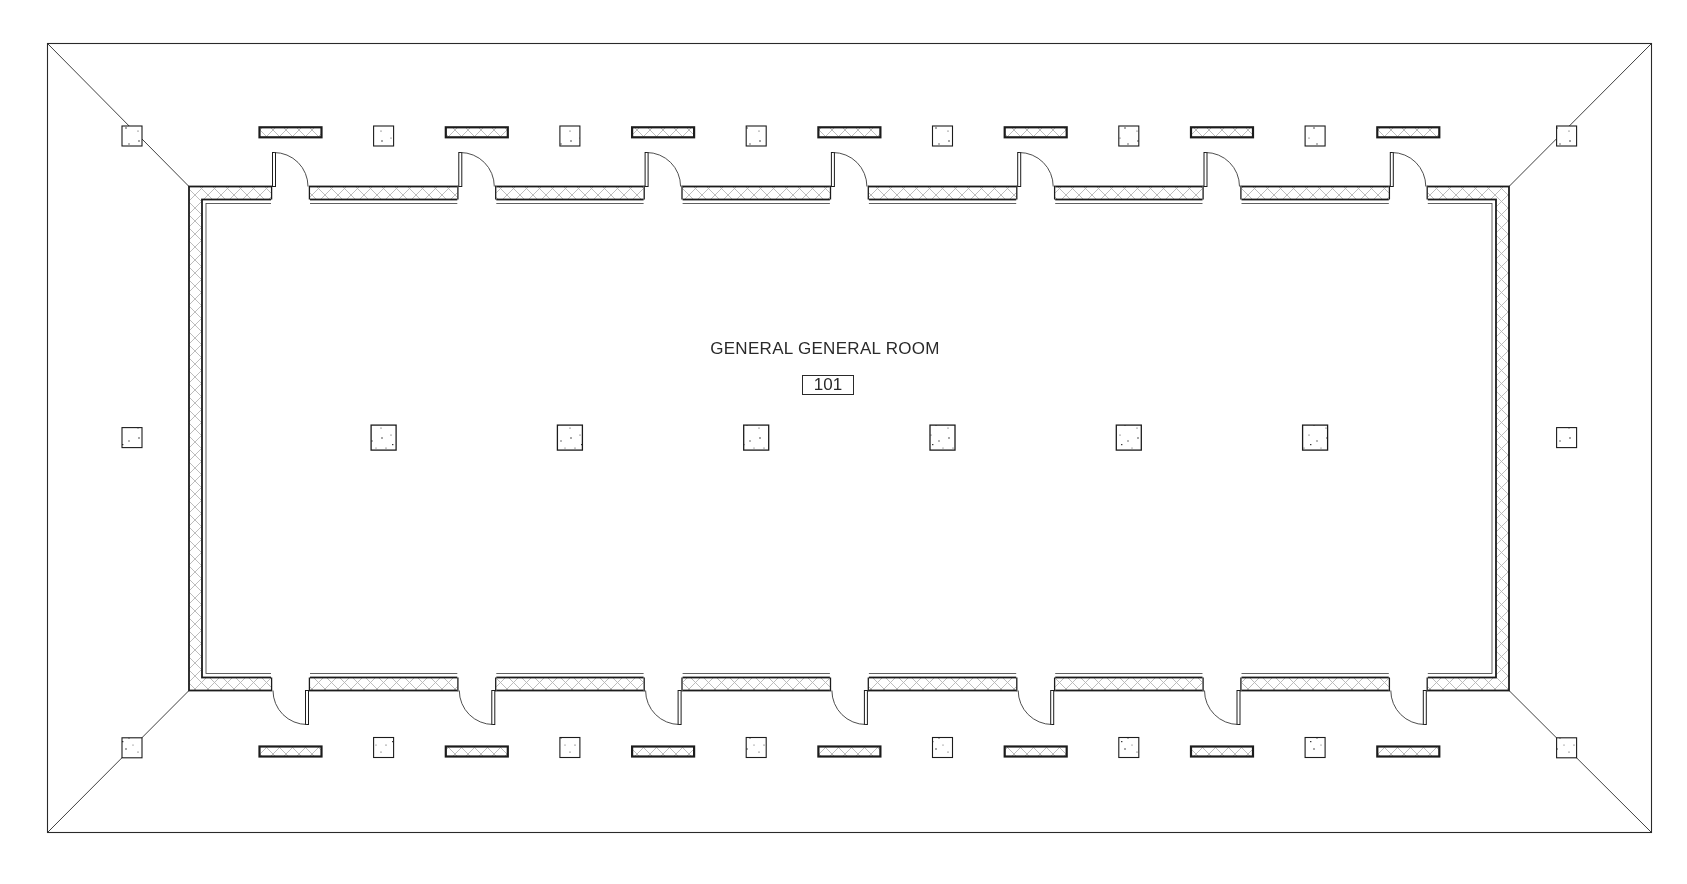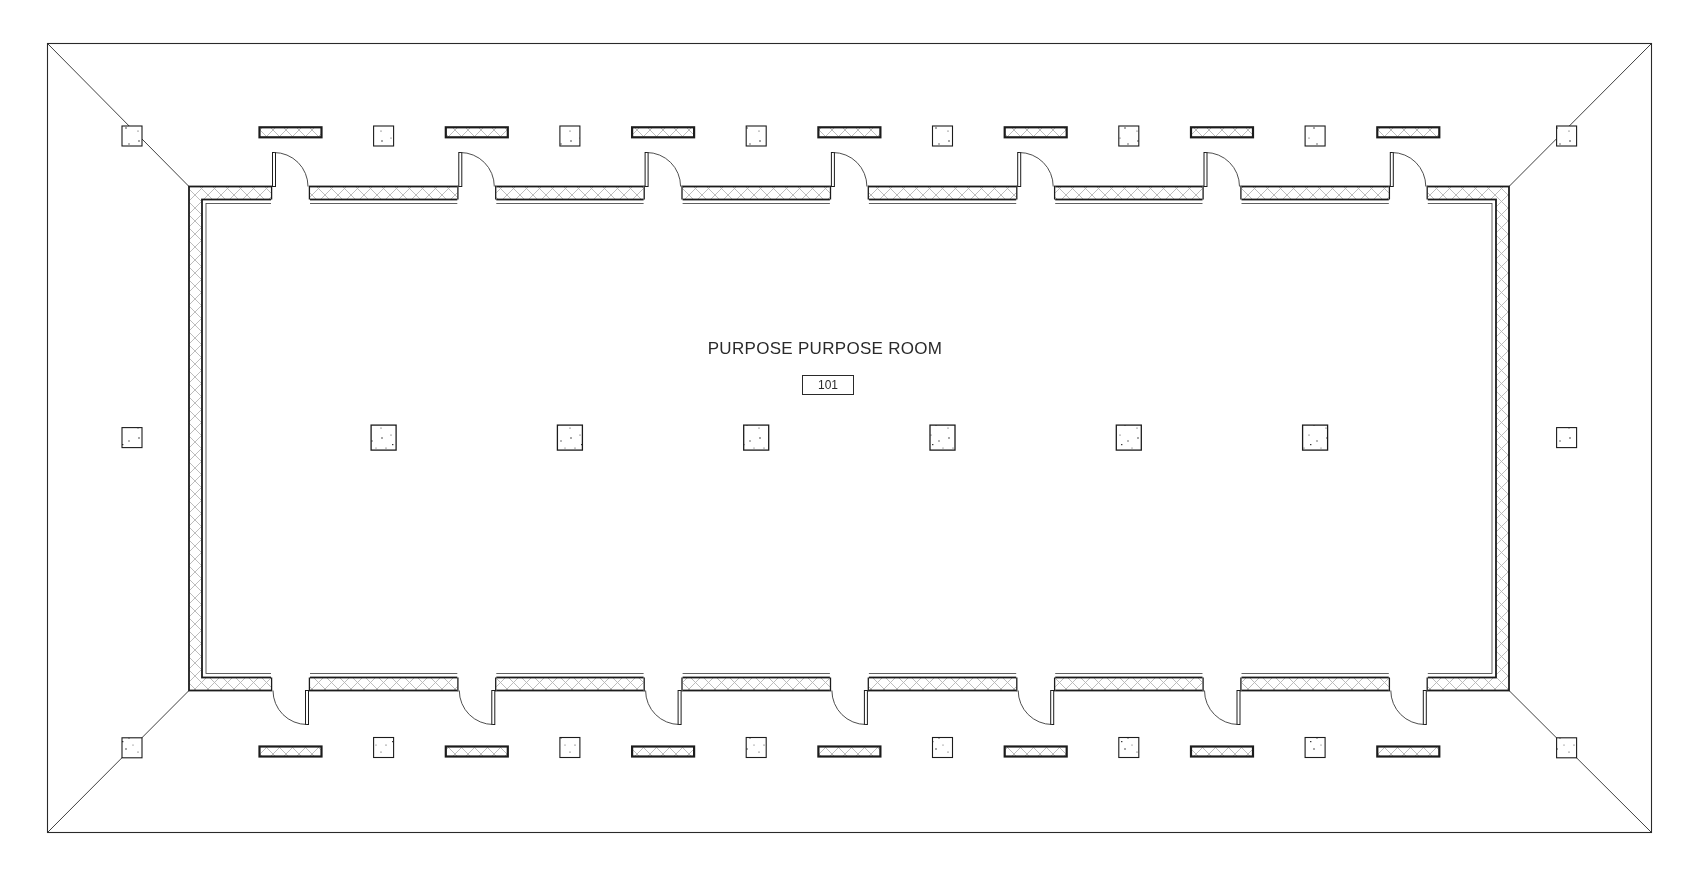--- a/index.html
+++ b/index.html
@@ -30,21 +30,21 @@
     white-space: nowrap;
   }
   .room-number-box {
     position: absolute;
     border: 1.2px solid #2a2a2a;
     background: #ffffff;
     display: flex;
     align-items: center;
     justify-content: center;
     box-sizing: border-box;
-    font-size: 12px;
+    font-size: 17px;
     color: #2a2a2a;
   }
 </style>
 </head>
 <body>
 
 <div class="page">
 
   <svg class="plan-svg" xmlns="http://www.w3.org/2000/svg" width="1687" height="884" viewBox="0 0 1687 884">
     <defs>
@@ -175,19 +175,19 @@
       <rect x="122" y="737.8" width="20" height="20" fill="url(#stipple)" stroke="#1c1c1c" stroke-width="1.1"></rect>
       <rect x="1556.6" y="737.8" width="20" height="20" fill="url(#stipple)" stroke="#1c1c1c" stroke-width="1.1"></rect>
       <rect x="371.1" y="425.1" width="25" height="25" fill="url(#stipple)" stroke="#1c1c1c" stroke-width="1.3"></rect>
       <rect x="557.4000000000001" y="425.1" width="25" height="25" fill="url(#stipple)" stroke="#1c1c1c" stroke-width="1.3"></rect>
       <rect x="743.7" y="425.1" width="25" height="25" fill="url(#stipple)" stroke="#1c1c1c" stroke-width="1.3"></rect>
       <rect x="930.0000000000001" y="425.1" width="25" height="25" fill="url(#stipple)" stroke="#1c1c1c" stroke-width="1.3"></rect>
       <rect x="1116.3000000000002" y="425.1" width="25" height="25" fill="url(#stipple)" stroke="#1c1c1c" stroke-width="1.3"></rect>
       <rect x="1302.6" y="425.1" width="25" height="25" fill="url(#stipple)" stroke="#1c1c1c" stroke-width="1.3"></rect>
     </svg>
 
-  <div class="room-label" style="left: 825px; top: 339px;">PURPOSE PURPOSE ROOM</div>
+  <div class="room-label" style="left: 825px; top: 339px;">GENERAL GENERAL ROOM</div>
 
   <div class="room-number-box" style="left: 802px; top: 374.5px; width: 52px; height: 20px;">
     <span>101</span>
   </div>
 
 </div>
 
 </body></html>

